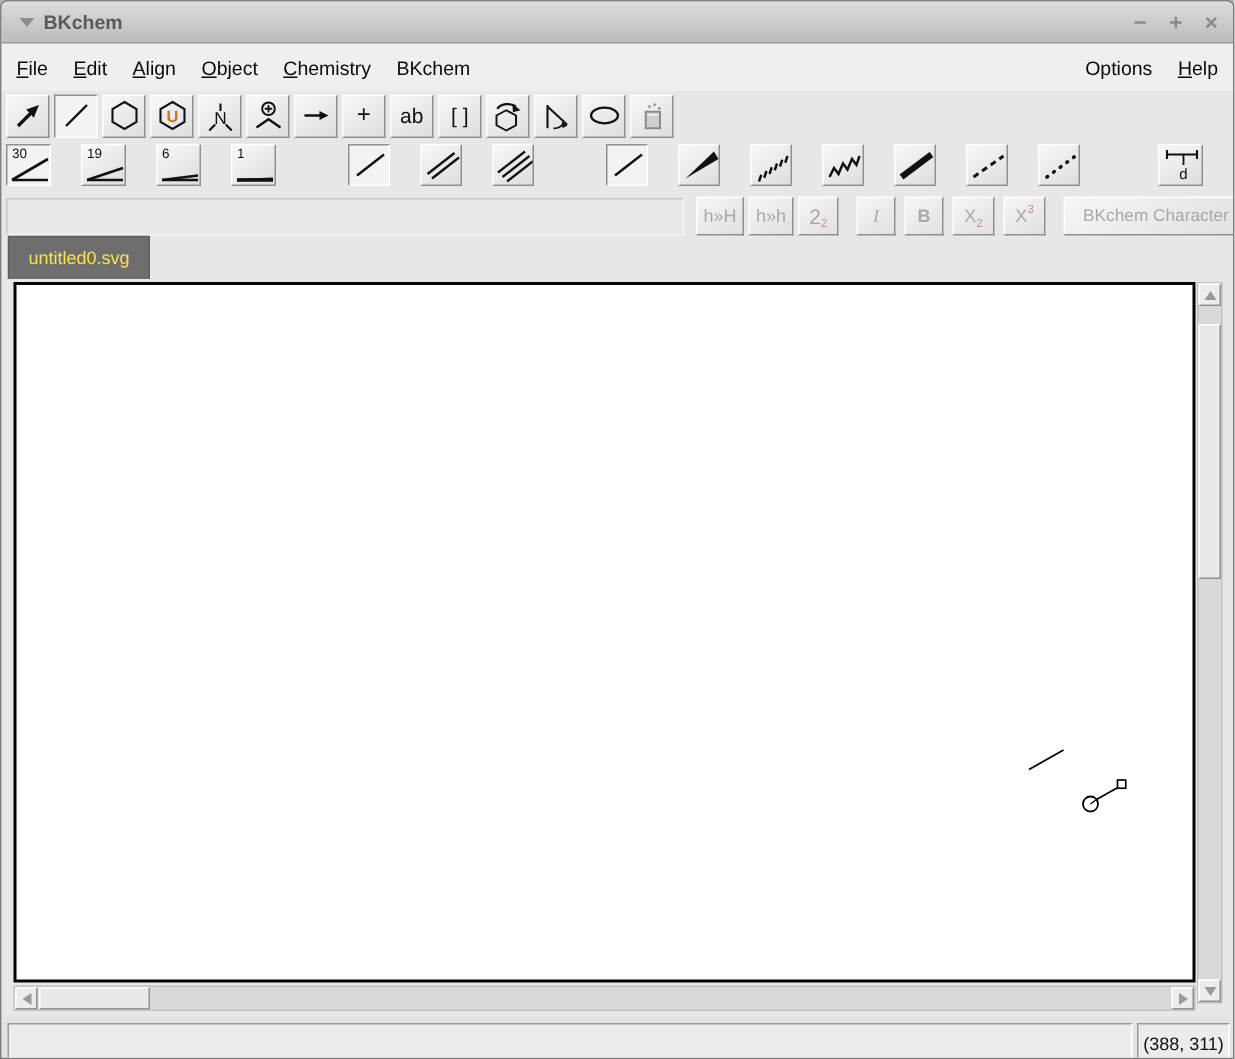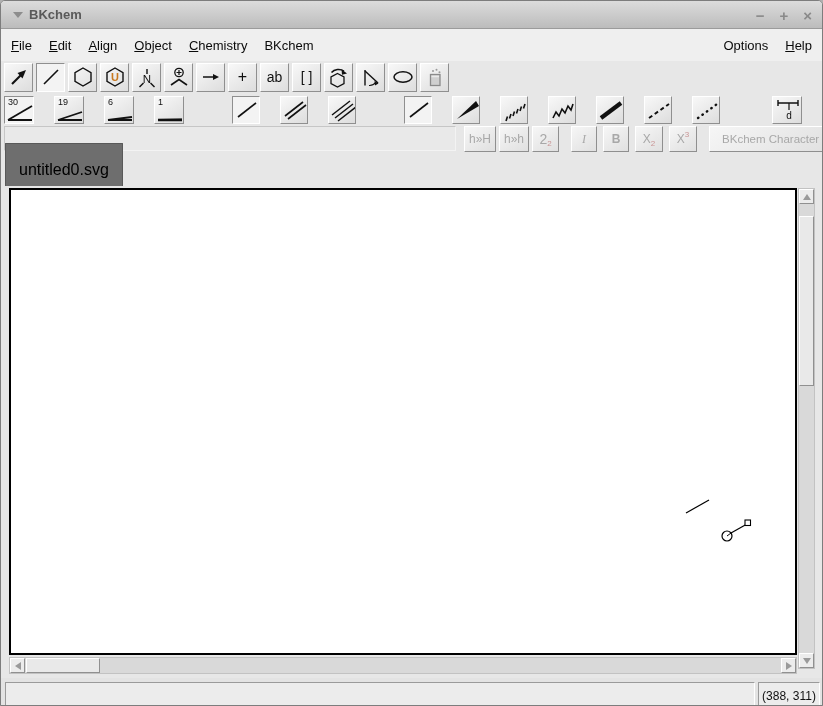--- a/index.html
+++ b/index.html
@@ -18,21 +18,21 @@
 
   
   .menubar { height:23px; background:#efefef; display:flex; align-items:center; font-size:13px; color:#0a0a0a; padding:16px 10px; }
   .menu-item { margin-right:17px; white-space:nowrap; }
   .menu-right { margin-left:auto; display:flex; }
   .menu-right .menu-item { margin-right:0; margin-left:17px; }
 
   
   .toolbar1 { height:33px; background:#e7e7e7; display:flex; align-items:center; gap:3px; padding:0 0 1px 3px; }
   .toolbar2 { height:32px; background:#e7e7e7; display:flex; align-items:center; gap:20px; padding-left:3px; }
-  .toolbar3 { height:31px; background:#e7e7e7; display:flex; align-items:flex-start; padding:0 3px; }
+  .toolbar3 { height:31px; background:#e7e7e7; display:flex; align-items:flex-end; padding:0 3px; }
   .sp8 { width:8px; flex:none; } .sp12 { width:12px; flex:none; }
   .tbtn { width:29px; height:29px; flex:none; display:flex; align-items:center; justify-content:center;
           background:linear-gradient(145deg,#f8f8f8,#dddddd);
           border:1px solid; border-color:#ffffff #8f8f8f #8f8f8f #ffffff; cursor:default; }
   .tbtn.w28 { width:28px; height:28px; }
   .tbtn.w30 { width:30px; height:28px; position:relative; }
   .tbtn.sel { border-color:#8f8f8f #ffffff #ffffff #8f8f8f; background:#f3f3f3; }
   .tbtn svg { display:block; }
   .glyph { font-size:14px; color:#111; }
   .angle-num { position:absolute; left:3px; top:1px; font-size:9px; color:#111; line-height:1; }
@@ -42,21 +42,21 @@
           border:1px solid; border-color:#ffffff #8f8f8f #8f8f8f #ffffff;
           color:#a8a8a8; font-size:12px; padding:0 4px; cursor:default; }
   .fbtn .sub { font-size:8px; color:#c99595; align-self:flex-end; margin-bottom:3px; }
   .fbtn .sup { font-size:8px; color:#c99595; align-self:flex-start; margin-top:3px; }
   .strip { width:452px; height:25px; flex:none; background:#e9e9e9;
            border:1px solid; border-color:#c6c6c6 #f3f3f3 #f3f3f3 #c6c6c6; margin-right:8px; }
   .special { margin-left:12px; padding:0 12px; font-size:11.5px; min-width:116px; height:26px; }
 
   
   .tabbar { height:29px; background:#e7e7e7; display:flex; align-items:flex-end; padding-left:4px; }
-  .tab { background:#6e6e6e; color:#000000; font-size:16px; padding:17px 13px 7px; border:1px solid #595959;
+  .tab { background:#6e6e6e; color:#fde047; font-size:12px; padding:7px 13px 7px; border:1px solid #595959;
          border-bottom:none; border-radius:1px 1px 0 0; cursor:default; }
 
   
   .main { position:relative; height:492px; background:#e7e7e7; }
   .canvas-frame { position:absolute; left:8px; top:2px; width:788px; height:467px; background:#ffffff;
                   border:2px solid #000000; }
   .canvas-frame svg { display:block; }
 
   
   .vscroll { position:absolute; right:7px; top:2px; width:17px; height:481px; background:#d9d9d9;

